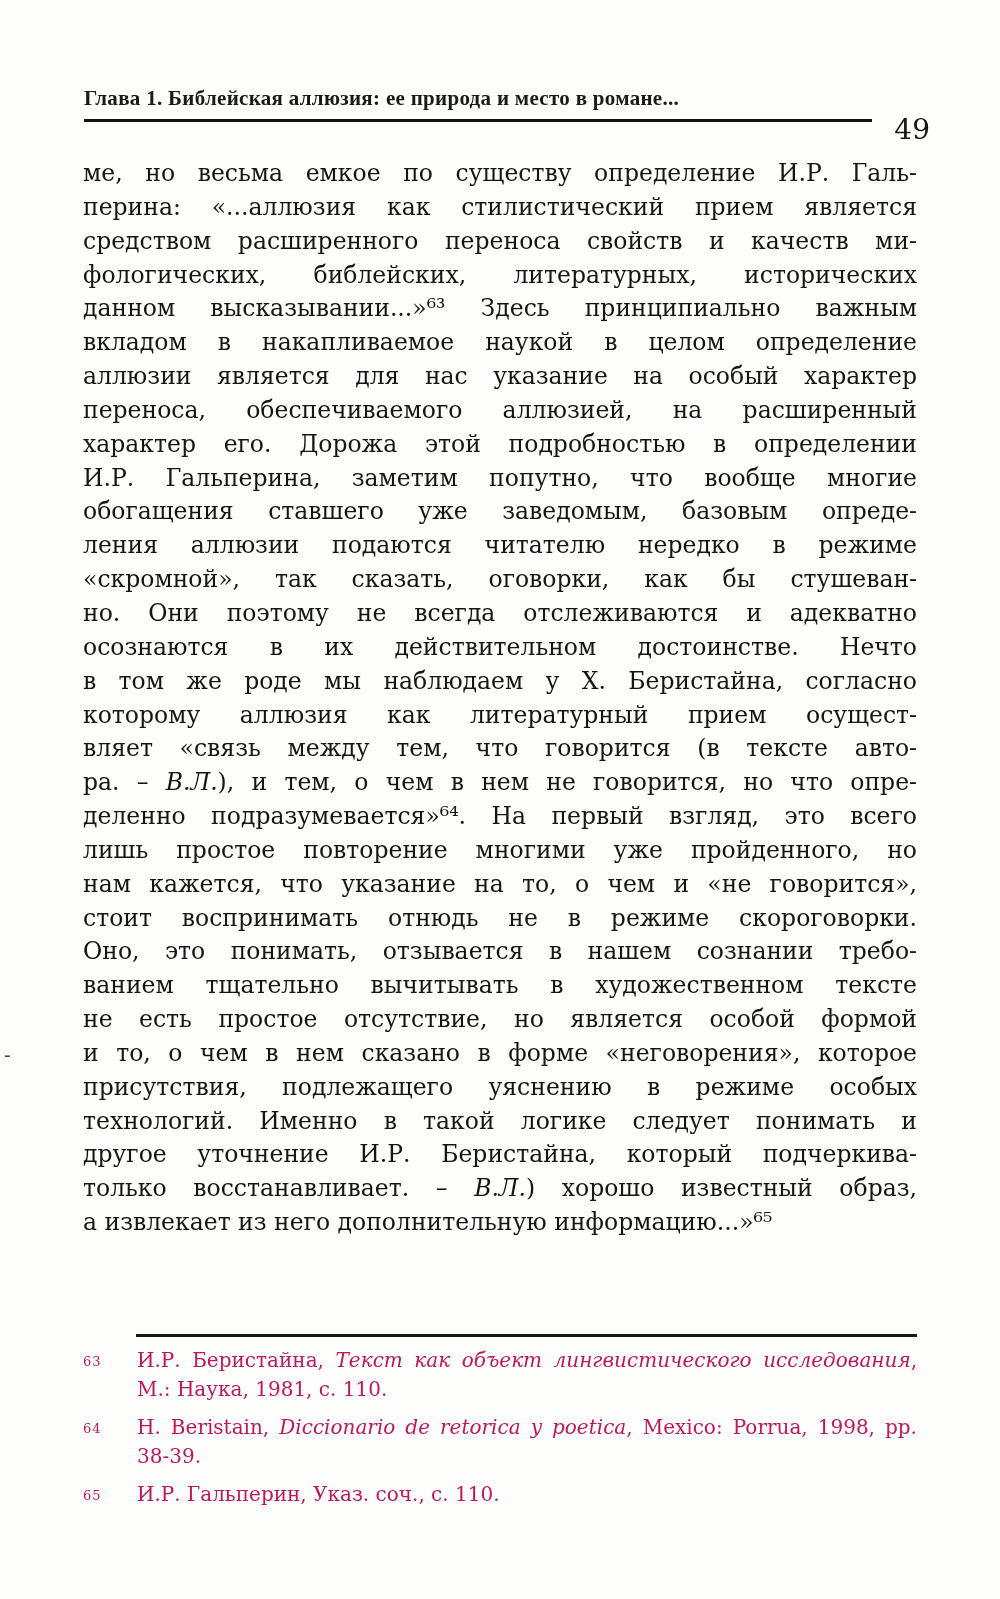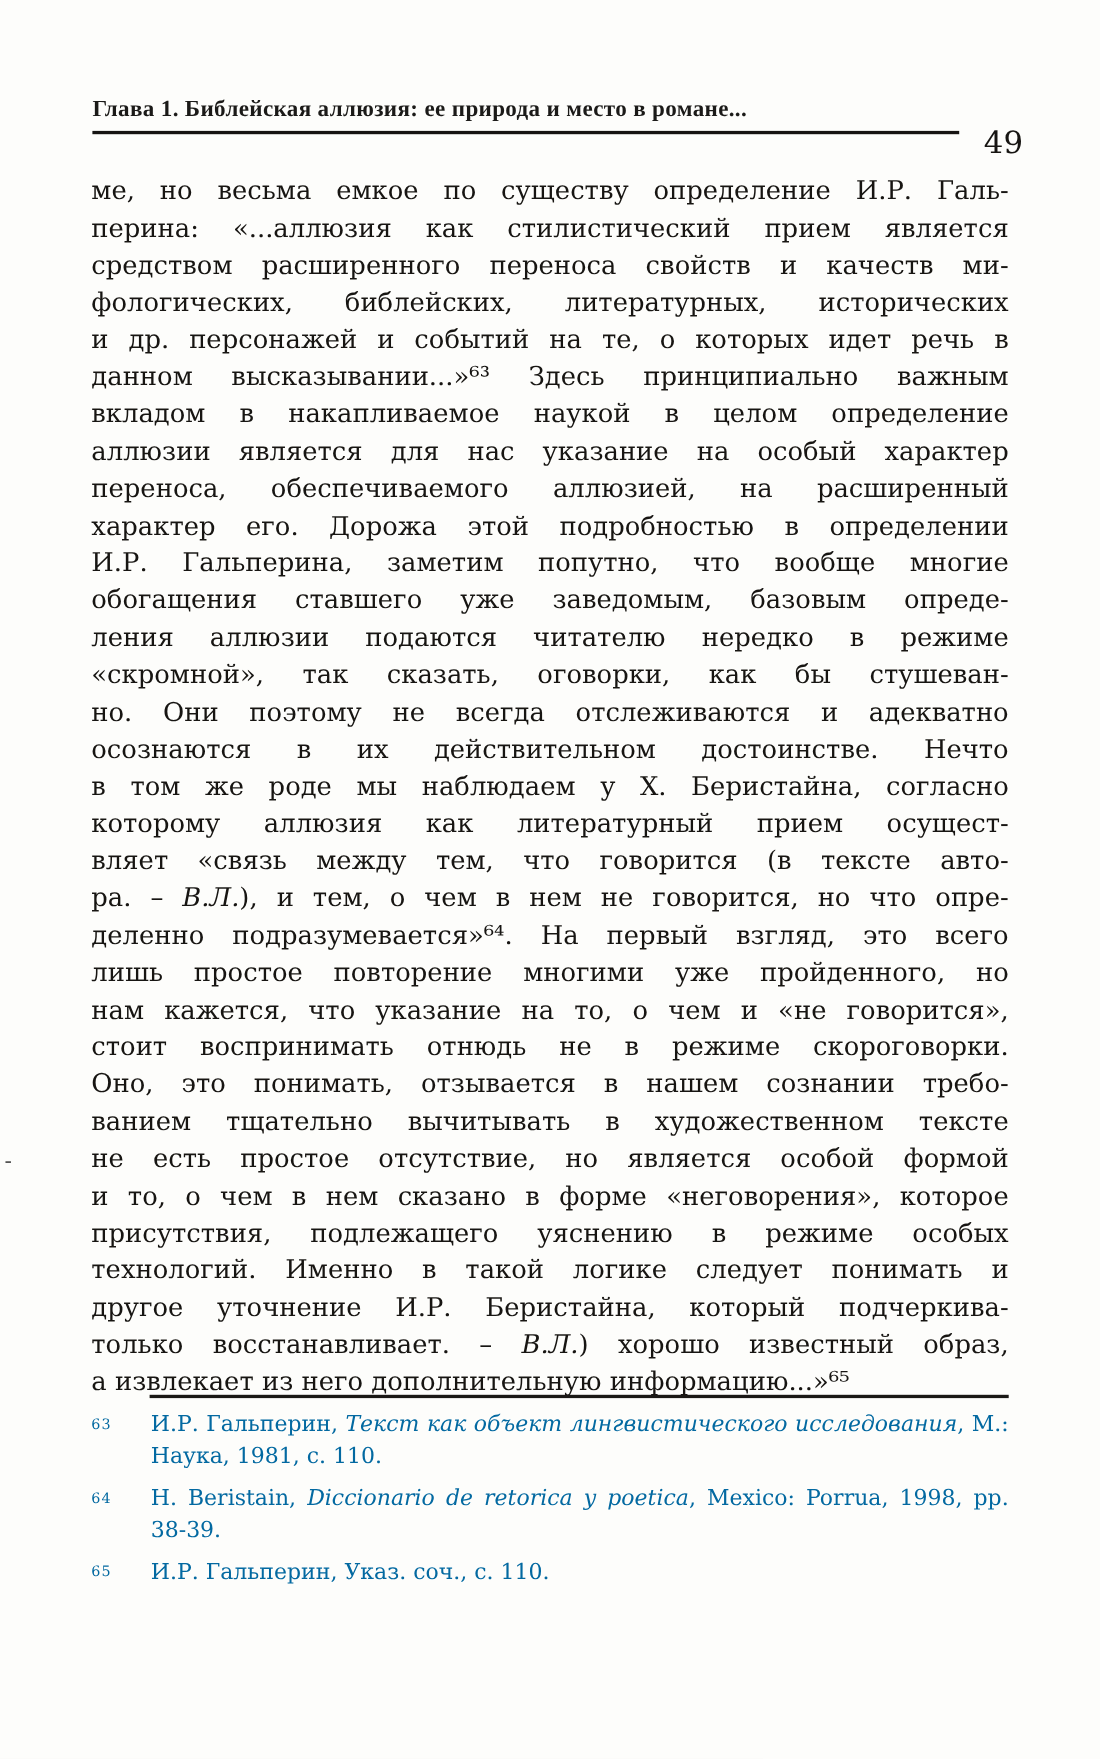--- a/index.html
+++ b/index.html
@@ -53,24 +53,24 @@
   .body-line {
     text-align: justify;
     text-align-last: justify;
   }
   .body-line.last {
     text-align-last: left;
   }
   .footnotes-section {
     position: absolute;
     left: 83px;
-    top: 1268px;
+    top: 1334px;
     width: 834px;
     font-size: 20px;
-    color: #0369a1;
+    color: #be185d;
   }
   .fn-rule {
     height: 2.5px;
     width: 781px;
     margin-left: 53px;
     background: #1a1815;
   }
   .footnote {
     position: relative;
     padding-left: 54px;
@@ -103,21 +103,20 @@
 
   <div class="page-number">49</div>
 
   <div class="header-rule"></div>
 
   <div class="body-text">
       <div class="body-line">ме, но весьма емкое по существу определение И.Р. Галь-</div>
       <div class="body-line">перина: «...аллюзия как стилистический прием является</div>
       <div class="body-line">средством расширенного переноса свойств и качеств ми-</div>
       <div class="body-line">фологических, библейских, литературных, исторических</div>
-      <div class="body-line">и др. персонажей и событий на те, о которых идет речь в</div>
       <div class="body-line">данном высказывании...»⁶³ Здесь принципиально важным</div>
       <div class="body-line">вкладом в накапливаемое наукой в целом определение</div>
       <div class="body-line">аллюзии является для нас указание на особый характер</div>
       <div class="body-line">переноса, обеспечиваемого аллюзией, на расширенный</div>
       <div class="body-line">характер его. Дорожа этой подробностью в определении</div>
       <div class="body-line">И.Р. Гальперина, заметим попутно, что вообще многие</div>
       <div class="body-line">обогащения ставшего уже заведомым, базовым опреде-</div>
       <div class="body-line">ления аллюзии подаются читателю нередко в режиме</div>
       <div class="body-line">«скромной», так сказать, оговорки, как бы стушеван-</div>
       <div class="body-line">но. Они поэтому не всегда отслеживаются и адекватно</div>
@@ -139,19 +138,19 @@
       <div class="body-line">другое уточнение И.Р. Беристайна, который подчеркива-</div>
       <div class="body-line">только восстанавливает. – <i>В.Л.</i>) хорошо известный образ,</div>
       <div class="body-line last">а извлекает из него дополнительную информацию...»⁶⁵</div>
     </div>
 
   <div class="scan-artifact">-</div>
 
   <div class="footnotes-section">
     <div class="fn-rule"></div>
     <div>
-        <div class="footnote"><span class="fn-marker">63</span><span class="fn-text"><span>И.Р. Гальперин, </span><i>Текст как объект лингвистического исследования</i><span>, М.: Наука, 1981, с. 110.</span></span></div>
+        <div class="footnote"><span class="fn-marker">63</span><span class="fn-text"><span>И.Р. Беристайна, </span><i>Текст как объект лингвистического исследования</i><span>, М.: Наука, 1981, с. 110.</span></span></div>
         <div class="footnote"><span class="fn-marker">64</span><span class="fn-text"><span>H. Beristain, </span><i>Diccionario de retorica y poetica</i><span>, Mexico: Porrua, 1998, pp. 38-39.</span></span></div>
         <div class="footnote"><span class="fn-marker">65</span><span class="fn-text"><span>И.Р. Гальперин, Указ. соч., с. 110.</span></span></div>
       </div>
   </div>
 
 </div>
 
 </body></html>

